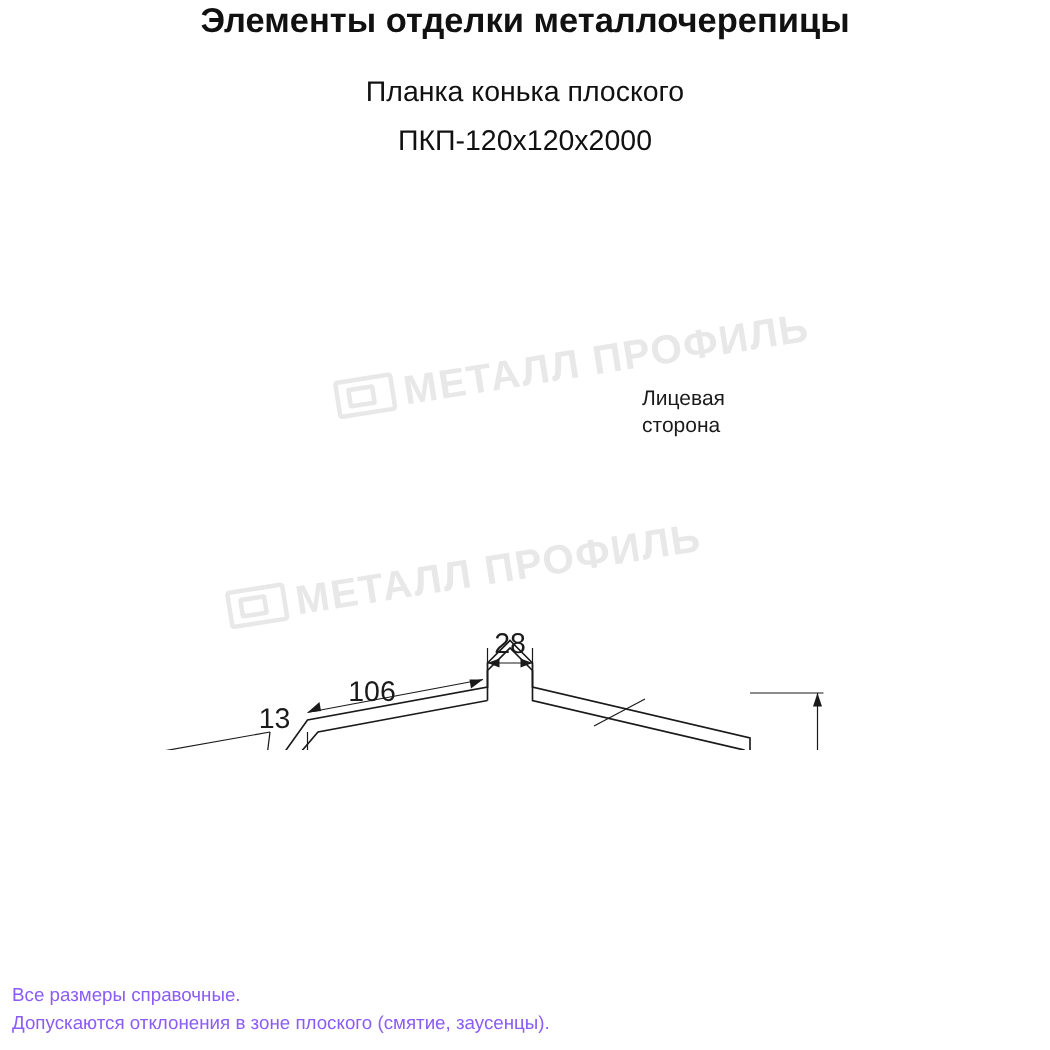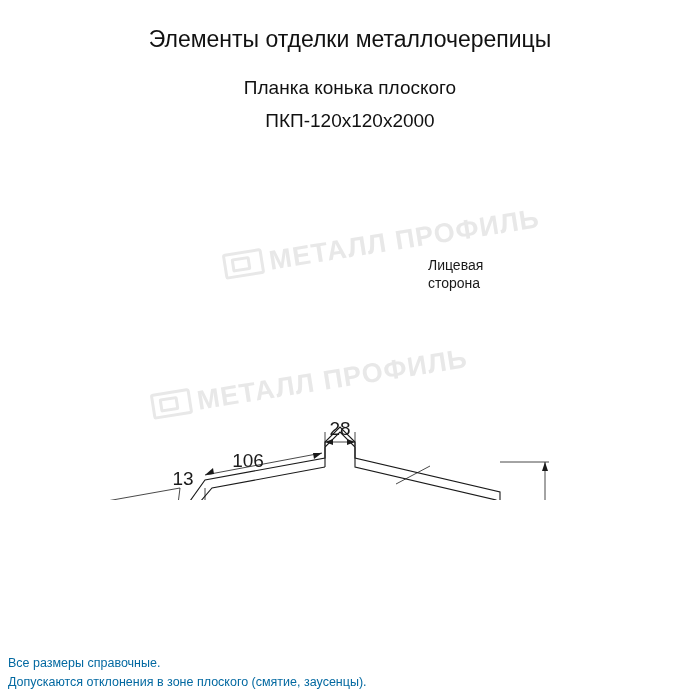--- a/index.html
+++ b/index.html
@@ -24,23 +24,22 @@
   
   .header {
     position: absolute;
     top: 0;
     left: 0;
     width: 700px;
     text-align: center;
   }
   .title-main {
     font-size: 23px;
-    font-weight: normal;
+    font-weight: bold;
     letter-spacing: 0px;
-    margin-top: 26px;
     color: #111111;
   }
   .title-sub {
     font-size: 19px;
     font-weight: normal;
     margin-top: 24px;
     color: #111111;
   }
   .title-code {
     font-size: 19px;
@@ -96,21 +95,21 @@
     border-radius: 2px;
   }
 
   
   .footer {
     position: absolute;
     left: 8px;
     bottom: 8px;
     font-size: 12.5px;
     line-height: 19px;
-    color: #0369a1;
+    color: #8b5cf6;
   }
 
   .dim-text {
     font-family: "Liberation Sans", sans-serif;
   }
 </style>
 </head>
 <body>
 
 <div class="page">

